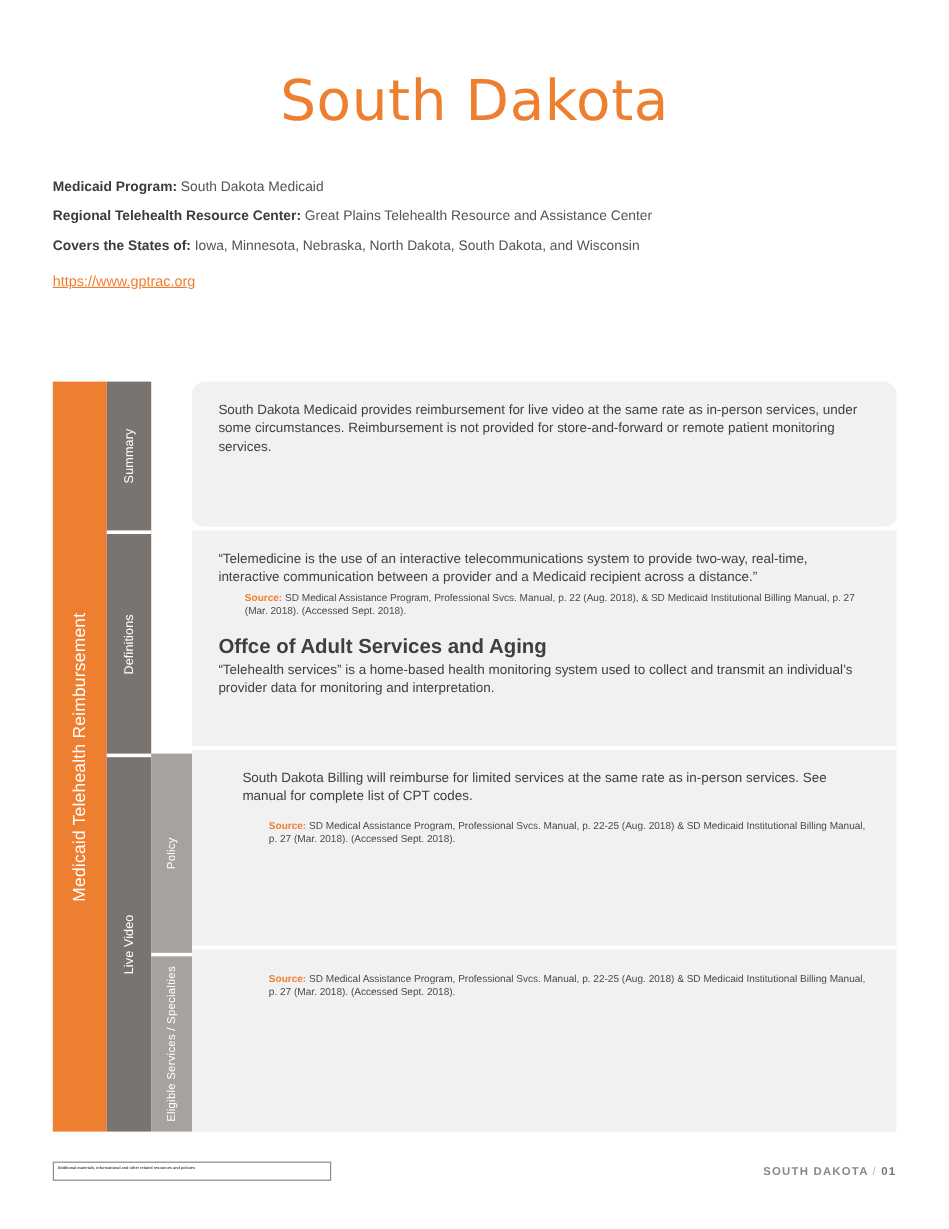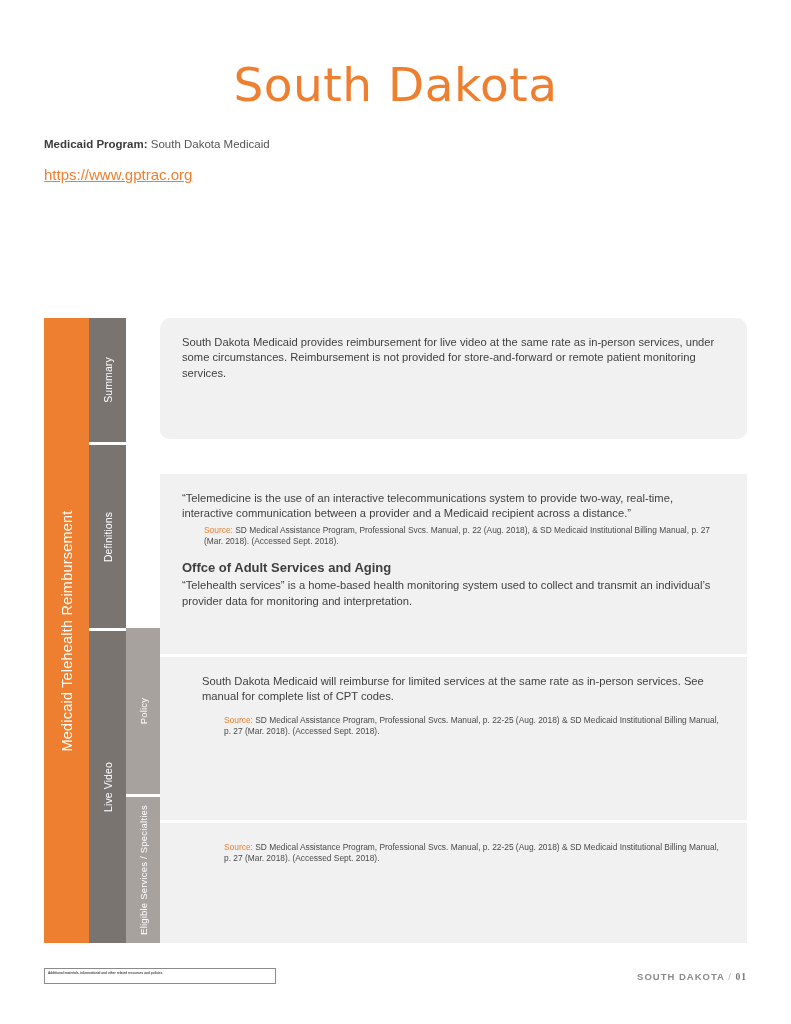--- a/index.html
+++ b/index.html
@@ -31,37 +31,37 @@
     letter-spacing: 0.5px;
     margin: 0;
     padding-top: 57px;
     font-family: "DejaVu Sans", sans-serif;
   }
 
   
   .meta {
     position: absolute;
     left: 44px;
-    top: 138px;
+    top: 150px;
     width: 700px;
   }
   .meta-row {
     font-size: 11.5px;
     color: #545454;
     margin-bottom: 10.5px;
     line-height: 1.2;
   }
   .meta-row .lbl {
     font-weight: bold;
     color: #3c3c3c;
   }
   .meta-link {
     display: inline-block;
     margin-top: 4px;
-    font-size: 15px;
+    font-size: 12px;
     color: #ef7f30;
     text-decoration: underline;
   }
 
   
   .table {
     position: absolute;
     left: 44px;
     top: 318px;
     width: 703px;
@@ -140,33 +140,33 @@
   .body-cell:last-child { border-bottom: none; }
   .body-cell p {
     margin: 0 0 10px 0;
     font-size: 11.2px;
     line-height: 1.38;
     color: #3f3f3f;
   }
   .body-cell p.tight { margin-bottom: 3px; }
   .body-cell .sub-head {
     font-weight: bold;
-    font-size: 13px;
+    font-size: 17px;
     margin: 0 0 1px 0;
     color: #3f3f3f;
   }
   .source {
     margin: 2px 0 12px 22px;
     font-size: 8.4px;
     line-height: 1.34;
     color: #4a4a4a;
   }
   .source .src-lbl {
     color: #ef7f30;
-    font-weight: normal;
+    font-weight: bold;
   }
   .body-cell.indent { padding-left: 42px; }
 
   
   .footer-note {
     position: absolute;
     left: 44px;
     bottom: 40px;
     width: 232px;
     height: 16px;
@@ -185,32 +185,38 @@
   .footer-right {
     position: absolute;
     right: 44px;
     bottom: 42px;
     font-size: 9.5px;
     letter-spacing: 1px;
     color: #8a8a8a;
     font-weight: bold;
   }
   .footer-right .slash { color: #b9b9b9; font-weight: normal; }
-  .footer-right .pg { color: #7a7470; font-family: Liberation Serif, serif; }
+  .footer-right .pg { color: #7a7470; }
 </style>
 </head>
 <body>
 
 <div class="page">
 
   <h1 class="title">South Dakota</h1>
 
   <div class="meta">
     <div class="meta-row">
       <span class="lbl">Medicaid Program:</span><span> South Dakota Medicaid</span>
+    </div>
+    <div class="meta-row">
+      <span class="lbl">Regional Telehealth Resource Center:</span><span> Great Plains Telehealth Resource and Assistance Center</span>
+    </div>
+    <div class="meta-row">
+      <span class="lbl">Covers the States of:</span><span> Iowa, Minnesota, Nebraska, North Dakota, South Dakota, and Wisconsin</span>
     </div>
     <a class="meta-link" href="#">https://www.gptrac.org</a>
   </div>
 
   <div class="table">
 
     <div class="col-orange">
       <span class="vtext">Medicaid Telehealth Reimbursement</span>
     </div>
 
@@ -235,31 +241,31 @@
         <span class="vtext">Eligible Services / Specialties</span>
       </div>
     </div>
 
     <div class="col-body">
 
       <div class="body-cell" style="height:124px;border-radius:11px;">
         <p>South Dakota Medicaid provides reimbursement for live video at the same rate as in-person services, under some circumstances. Reimbursement is not provided for store-and-forward or remote patient monitoring services.</p>
       </div>
 
-      <div class="body-cell" style="height:183px;margin-top:32px;">
+      <div class="body-cell" style="height:183px;">
         <p class="tight">“Telemedicine is the use of an interactive telecommunications system to provide two-way, real-time, interactive communication between a provider and a Medicaid recipient across a distance.”</p>
         <div class="source">
           <span class="src-lbl">Source:</span><span> SD Medical Assistance Program, Professional Svcs. Manual, p. 22 (Aug. 2018), &amp; SD Medicaid Institutional Billing Manual, p. 27 (Mar. 2018). (Accessed Sept. 2018).</span>
         </div>
         <p class="sub-head">Offce of Adult Services and Aging</p>
         <p class="tight">“Telehealth services” is a home-based health monitoring system used to collect and transmit an individual’s provider data for monitoring and interpretation.</p>
       </div>
 
       <div class="body-cell indent" style="height:166px;">
-        <p>South Dakota Medicaid will reimburse for limited services at the same rate as in-person services.  See manual for complete list of CPT codes.</p>
+        <p>South Dakota Billing will reimburse for limited services at the same rate as in-person services.  See manual for complete list of CPT codes.</p>
         <div class="source">
           <span class="src-lbl">Source:</span><span> SD Medical Assistance Program, Professional Svcs. Manual, p. 22-25 (Aug. 2018) &amp; SD Medicaid Institutional Billing Manual, p. 27 (Mar. 2018). (Accessed Sept. 2018).</span>
         </div>
       </div>
 
       <div class="body-cell indent" style="flex:1 1 auto;">
         <div class="source">
           <span class="src-lbl">Source:</span><span> SD Medical Assistance Program, Professional Svcs. Manual, p. 22-25 (Aug. 2018) &amp; SD Medicaid Institutional Billing Manual, p. 27 (Mar. 2018). (Accessed Sept. 2018).</span>
         </div>
       </div>

